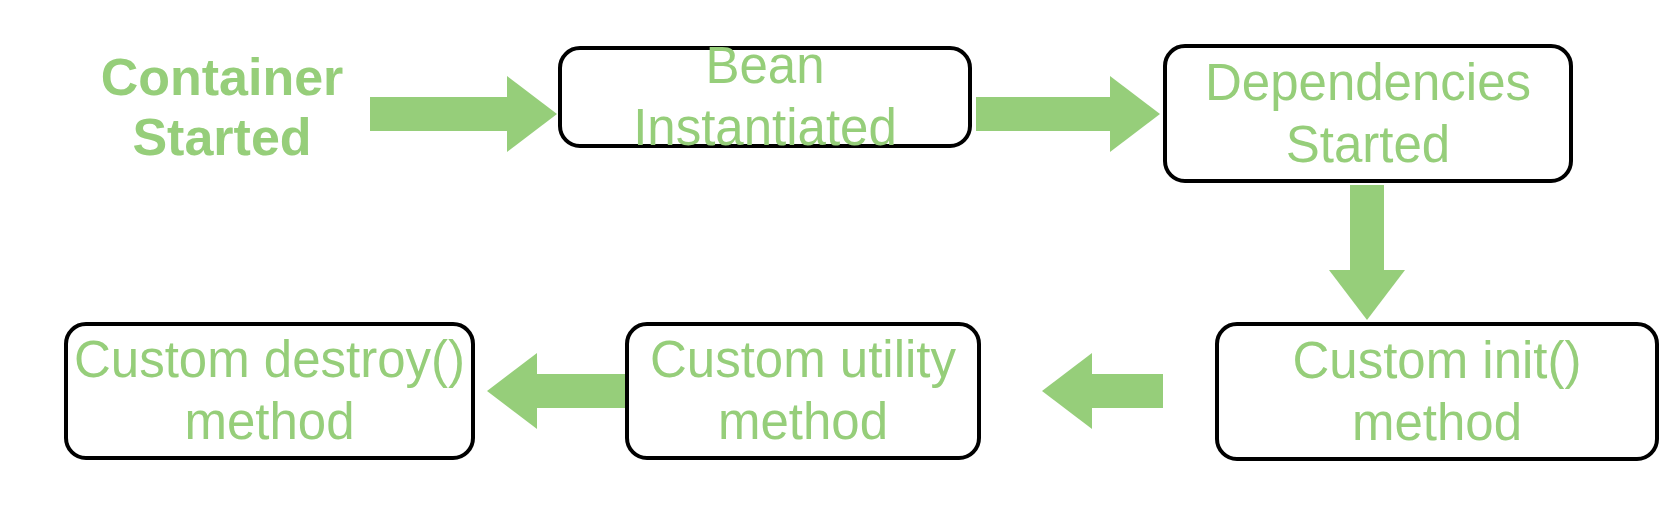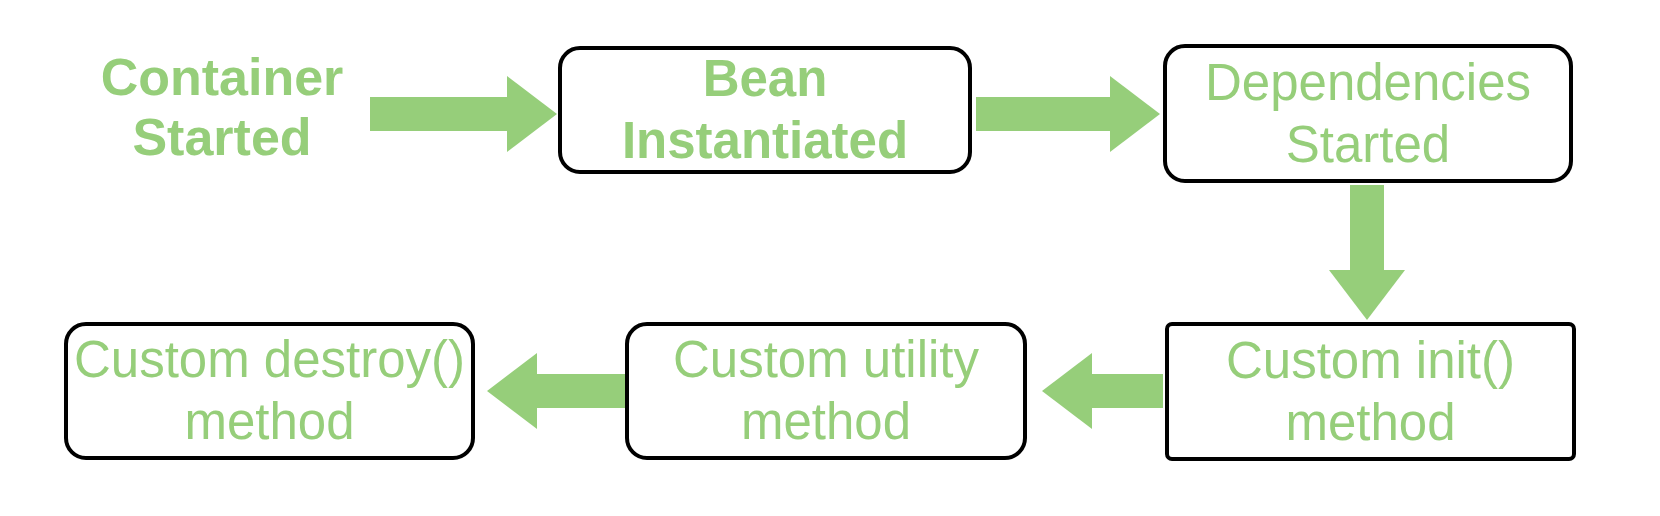--- a/index.html
+++ b/index.html
@@ -34,24 +34,24 @@
     position:absolute;
     box-sizing:border-box;
     border:4px solid var(--border);
     border-radius:22px;
     background:var(--bg);
     color:var(--green);
     font-size:51px; line-height:62px;
     display:flex; align-items:center; justify-content:center;
     text-align:center;
   }
-  .box-bean    { left:558px;  top:46px;  width:414px; height:128px;font-weight:bold; }
+  .box-bean    { left:558px;  top:46px;  width:414px; height:102px; }
   .box-dep     { left:1163px; top:44px;  width:410px; height:139px; }
-  .box-init    { left:1165px; top:322px; width:411px; height:139px;border-radius:7px; }
-  .box-utility { left:625px;  top:322px; width:402px; height:138px; }
+  .box-init    { left:1215px; top:322px; width:444px; height:139px; }
+  .box-utility { left:625px;  top:322px; width:356px; height:138px; }
   .box-destroy { left:64px;   top:322px; width:411px; height:138px; }
 
   .arrow{ position:absolute; }
   .arrow .shaft{ position:absolute; background:var(--green); }
   .arrow .head{ position:absolute; width:0; height:0; }
 
   
   .arrow-h{ height:76px; }
   .arrow-h .shaft{ top:21px; height:34px; }
   .arrow-right .shaft{ left:0; }

